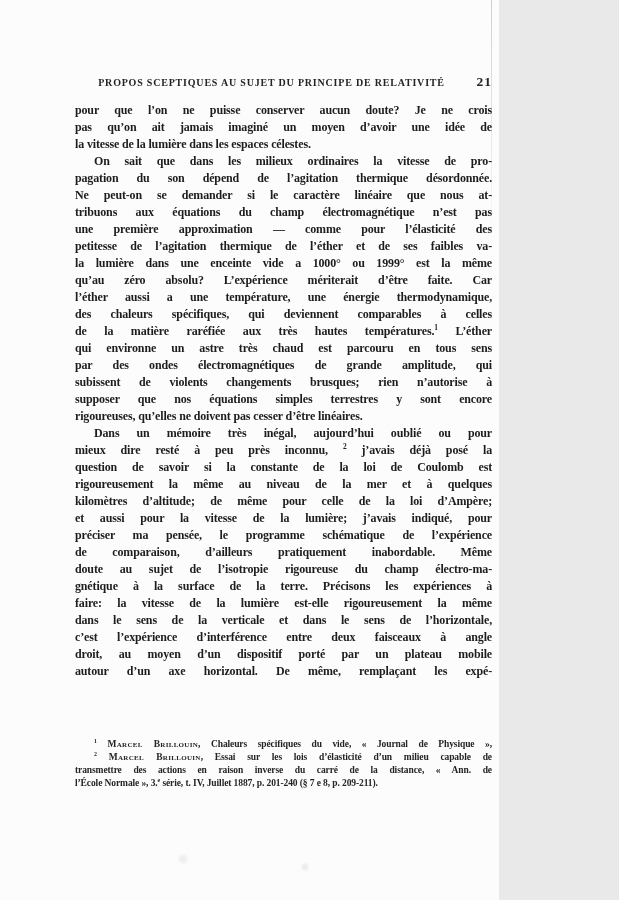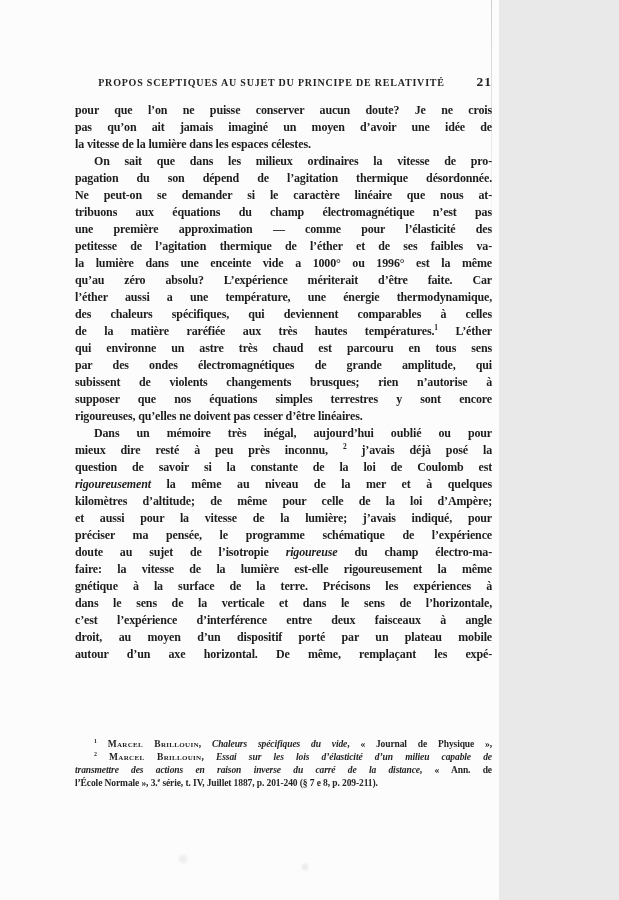--- a/index.html
+++ b/index.html
@@ -46,21 +46,21 @@
   .footnotes {
     position: absolute; top: 738px; left: 75px; width: 417px;
     font-size: 9.5px; font-weight: 700; line-height: 13px;
     letter-spacing: -0.1px; color: #242424;
   }
   .line {
     text-align: justify; text-align-last: justify; text-justify: inter-word;
   }
   .line.last { text-align-last: left; }
   .line.indent { text-indent: 19px; }
-  .line .i  { font-style: italic; }
+  .line .i  { }
   .line .sc { font-variant: small-caps; letter-spacing: 0.3px; }
   .line .sup { font-size: 0.62em; vertical-align: super; line-height: 0; }
   .stamp { position: absolute; left: 512px; top: 2px; }
 </style>
 </head>
 <body>
 
 <div class="page" style="background-color: rgb(252, 252, 252); color: rgb(29, 29, 29);">
 
   <div class="edge-line"></div>
@@ -115,40 +115,41 @@
   <div class="body-text">
       <div class="line"><span>pour que l’on ne puisse conserver aucun doute? Je ne crois</span></div>
       <div class="line"><span>pas qu’on ait jamais imaginé un moyen d’avoir une idée de</span></div>
       <div class="line last"><span>la vitesse de la lumière dans les espaces célestes.</span></div>
       <div class="line indent"><span>On sait que dans les milieux ordinaires la vitesse de pro-</span></div>
       <div class="line"><span>pagation du son dépend de l’agitation thermique désordonnée.</span></div>
       <div class="line"><span>Ne peut-on se demander si le caractère linéaire que nous at-</span></div>
       <div class="line"><span>tribuons aux équations du champ électromagnétique n’est pas</span></div>
       <div class="line"><span>une première approximation — comme pour l’élasticité des</span></div>
       <div class="line"><span>petitesse de l’agitation thermique de l’éther et de ses faibles va-</span></div>
-      <div class="line"><span>la lumière dans une enceinte vide a 1000° ou 1996° est la même</span></div>
+      <div class="line"><span>la lumière dans une enceinte vide a 1000° ou 1999° est la même</span></div>
       <div class="line"><span>qu’au zéro absolu? L’expérience mériterait d’être faite. Car</span></div>
       <div class="line"><span>l’éther aussi a une température, une énergie thermodynamique,</span></div>
       <div class="line"><span>des chaleurs spécifiques, qui deviennent comparables à celles</span></div>
       <div class="line"><span>de la matière raréfiée aux très hautes températures.</span><span class="sup">1</span><span> L’éther</span></div>
       <div class="line"><span>qui environne un astre très chaud est parcouru en tous sens</span></div>
       <div class="line"><span>par des ondes électromagnétiques de grande amplitude, qui</span></div>
       <div class="line"><span>subissent de violents changements brusques; rien n’autorise à</span></div>
       <div class="line"><span>supposer que nos équations simples terrestres y sont encore</span></div>
       <div class="line last"><span>rigoureuses, qu’elles ne doivent pas cesser d’être linéaires.</span></div>
       <div class="line indent"><span>Dans un mémoire très inégal, aujourd’hui oublié ou pour</span></div>
       <div class="line"><span>mieux dire resté à peu près inconnu, </span><span class="sup">2</span><span> j’avais déjà posé la</span></div>
       <div class="line"><span>question de savoir si la constante de la loi de Coulomb est</span></div>
       <div class="line"><span class="i">rigoureusement</span><span> la même au niveau de la mer et à quelques</span></div>
       <div class="line"><span>kilomètres d’altitude; de même pour celle de la loi d’Ampère;</span></div>
       <div class="line"><span>et aussi pour la vitesse de la lumière; j’avais indiqué, pour</span></div>
       <div class="line"><span>préciser ma pensée, le programme schématique de l’expérience</span></div>
+      <div class="line"><span>de comparaison, d’ailleurs pratiquement inabordable. Même</span></div>
       <div class="line"><span>doute au sujet de l’isotropie </span><span class="i">rigoureuse</span><span> du champ électro-ma-</span></div>
+      <div class="line"><span>gnétique à la surface de la terre. Précisons les expériences à</span></div>
       <div class="line"><span>faire: la vitesse de la lumière est-elle rigoureusement la même</span></div>
-      <div class="line"><span>gnétique à la surface de la terre. Précisons les expériences à</span></div>
       <div class="line"><span>dans le sens de la verticale et dans le sens de l’horizontale,</span></div>
       <div class="line"><span>c’est l’expérience d’interférence entre deux faisceaux à angle</span></div>
       <div class="line"><span>droit, au moyen d’un dispositif porté par un plateau mobile</span></div>
       <div class="line"><span>autour d’un axe horizontal. De même, remplaçant les expé-</span></div>
     </div>
 
   <div class="footnotes">
       <div class="line indent"><span class="sup">1</span><span> </span><span class="sc">Marcel Brillouin</span><span>, </span><span class="i">Chaleurs spécifiques du vide</span><span>, « Journal de Physique »,</span></div>
       <div class="line indent"><span class="sup">2</span><span> </span><span class="sc">Marcel Brillouin</span><span>, </span><span class="i">Essai sur les lois d’élasticité d’un milieu capable de</span></div>
       <div class="line"><span class="i">transmettre des actions en raison inverse du carré de la distance</span><span>, « Ann. de</span></div>

